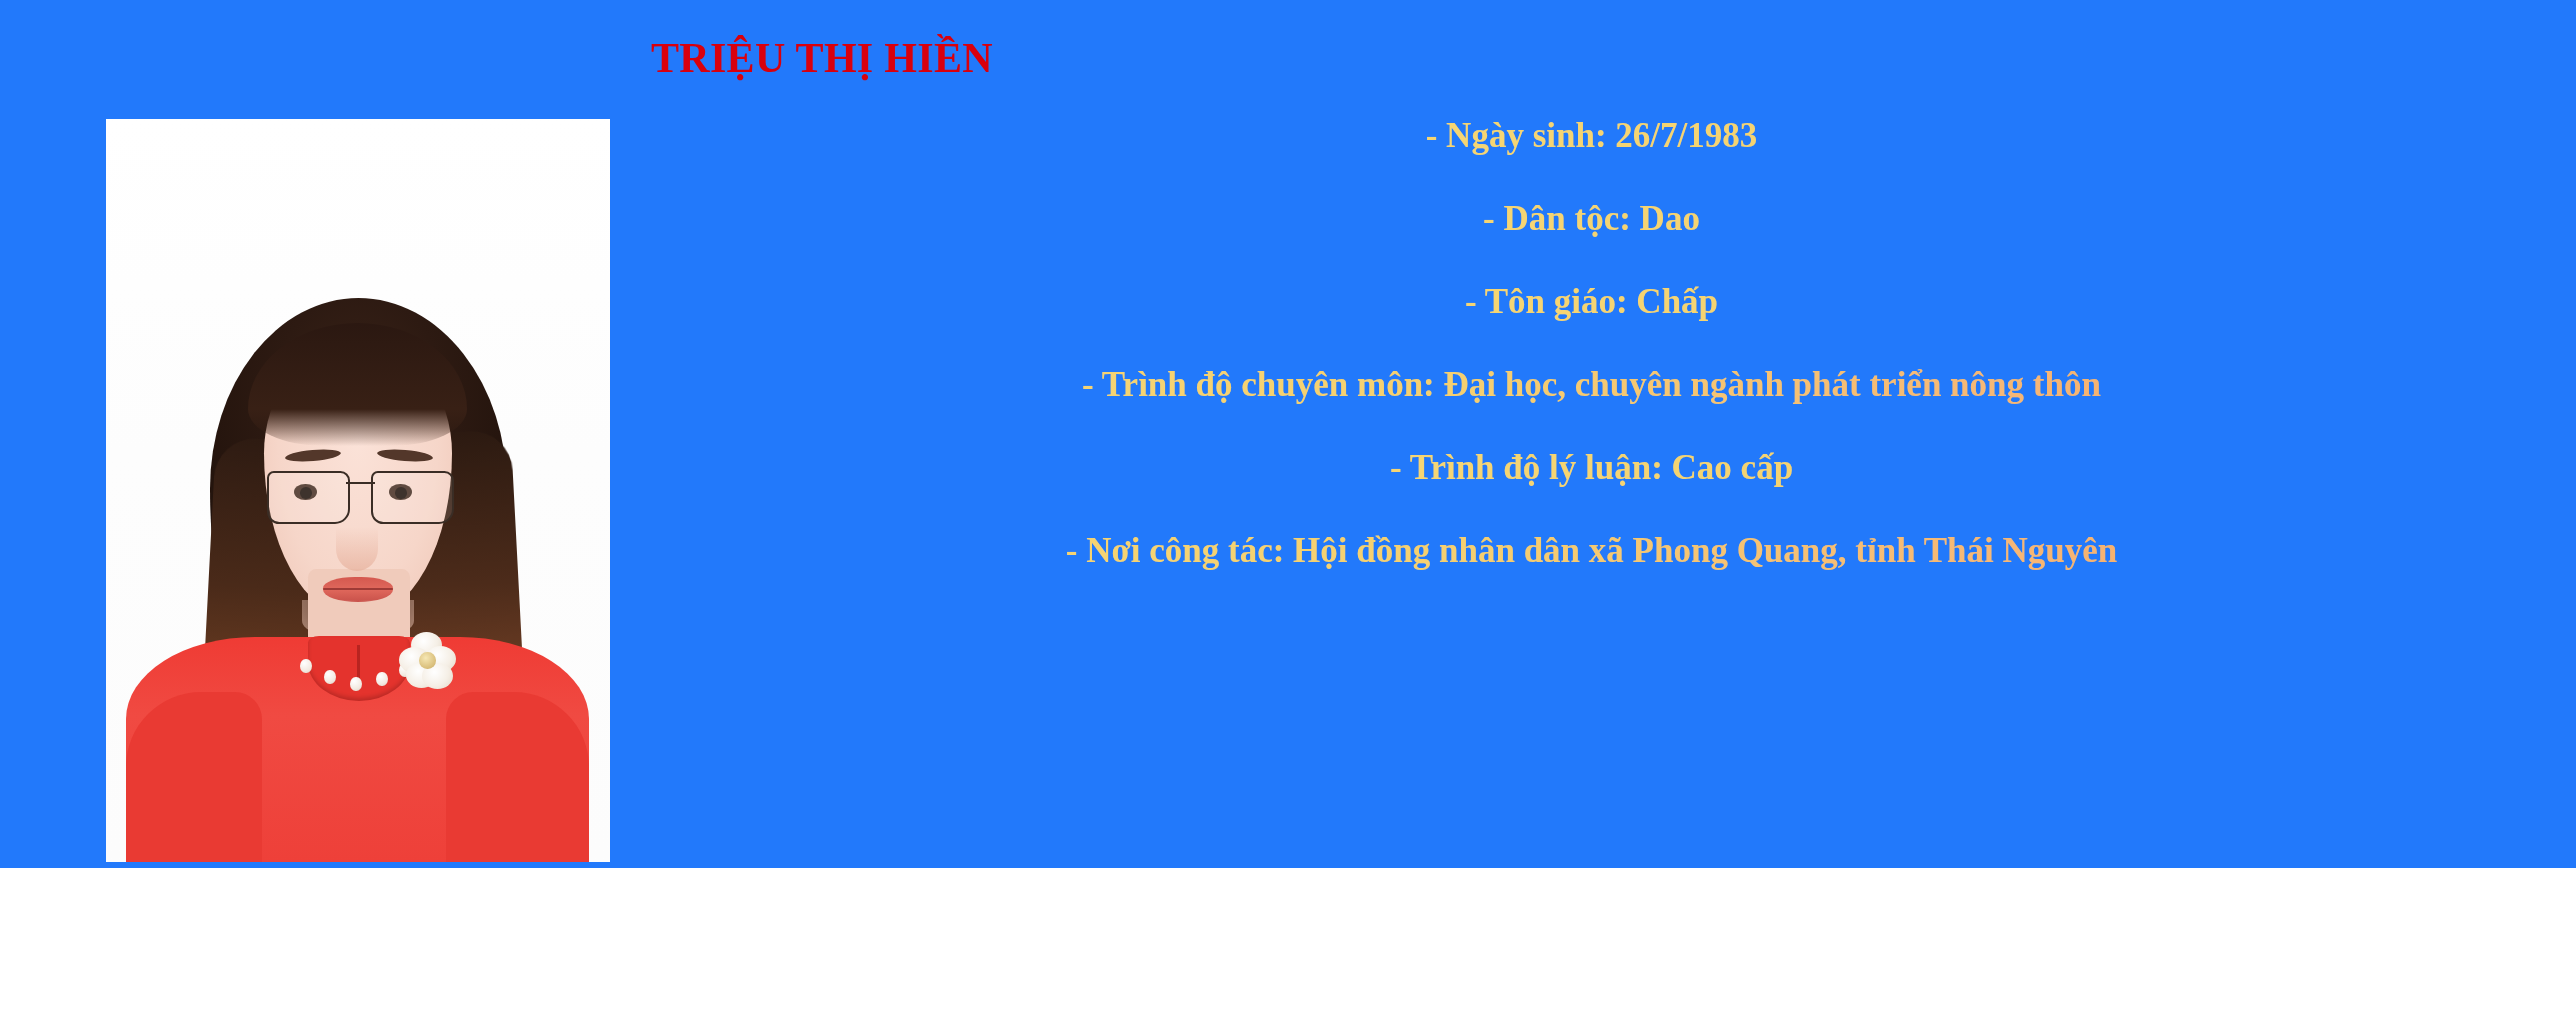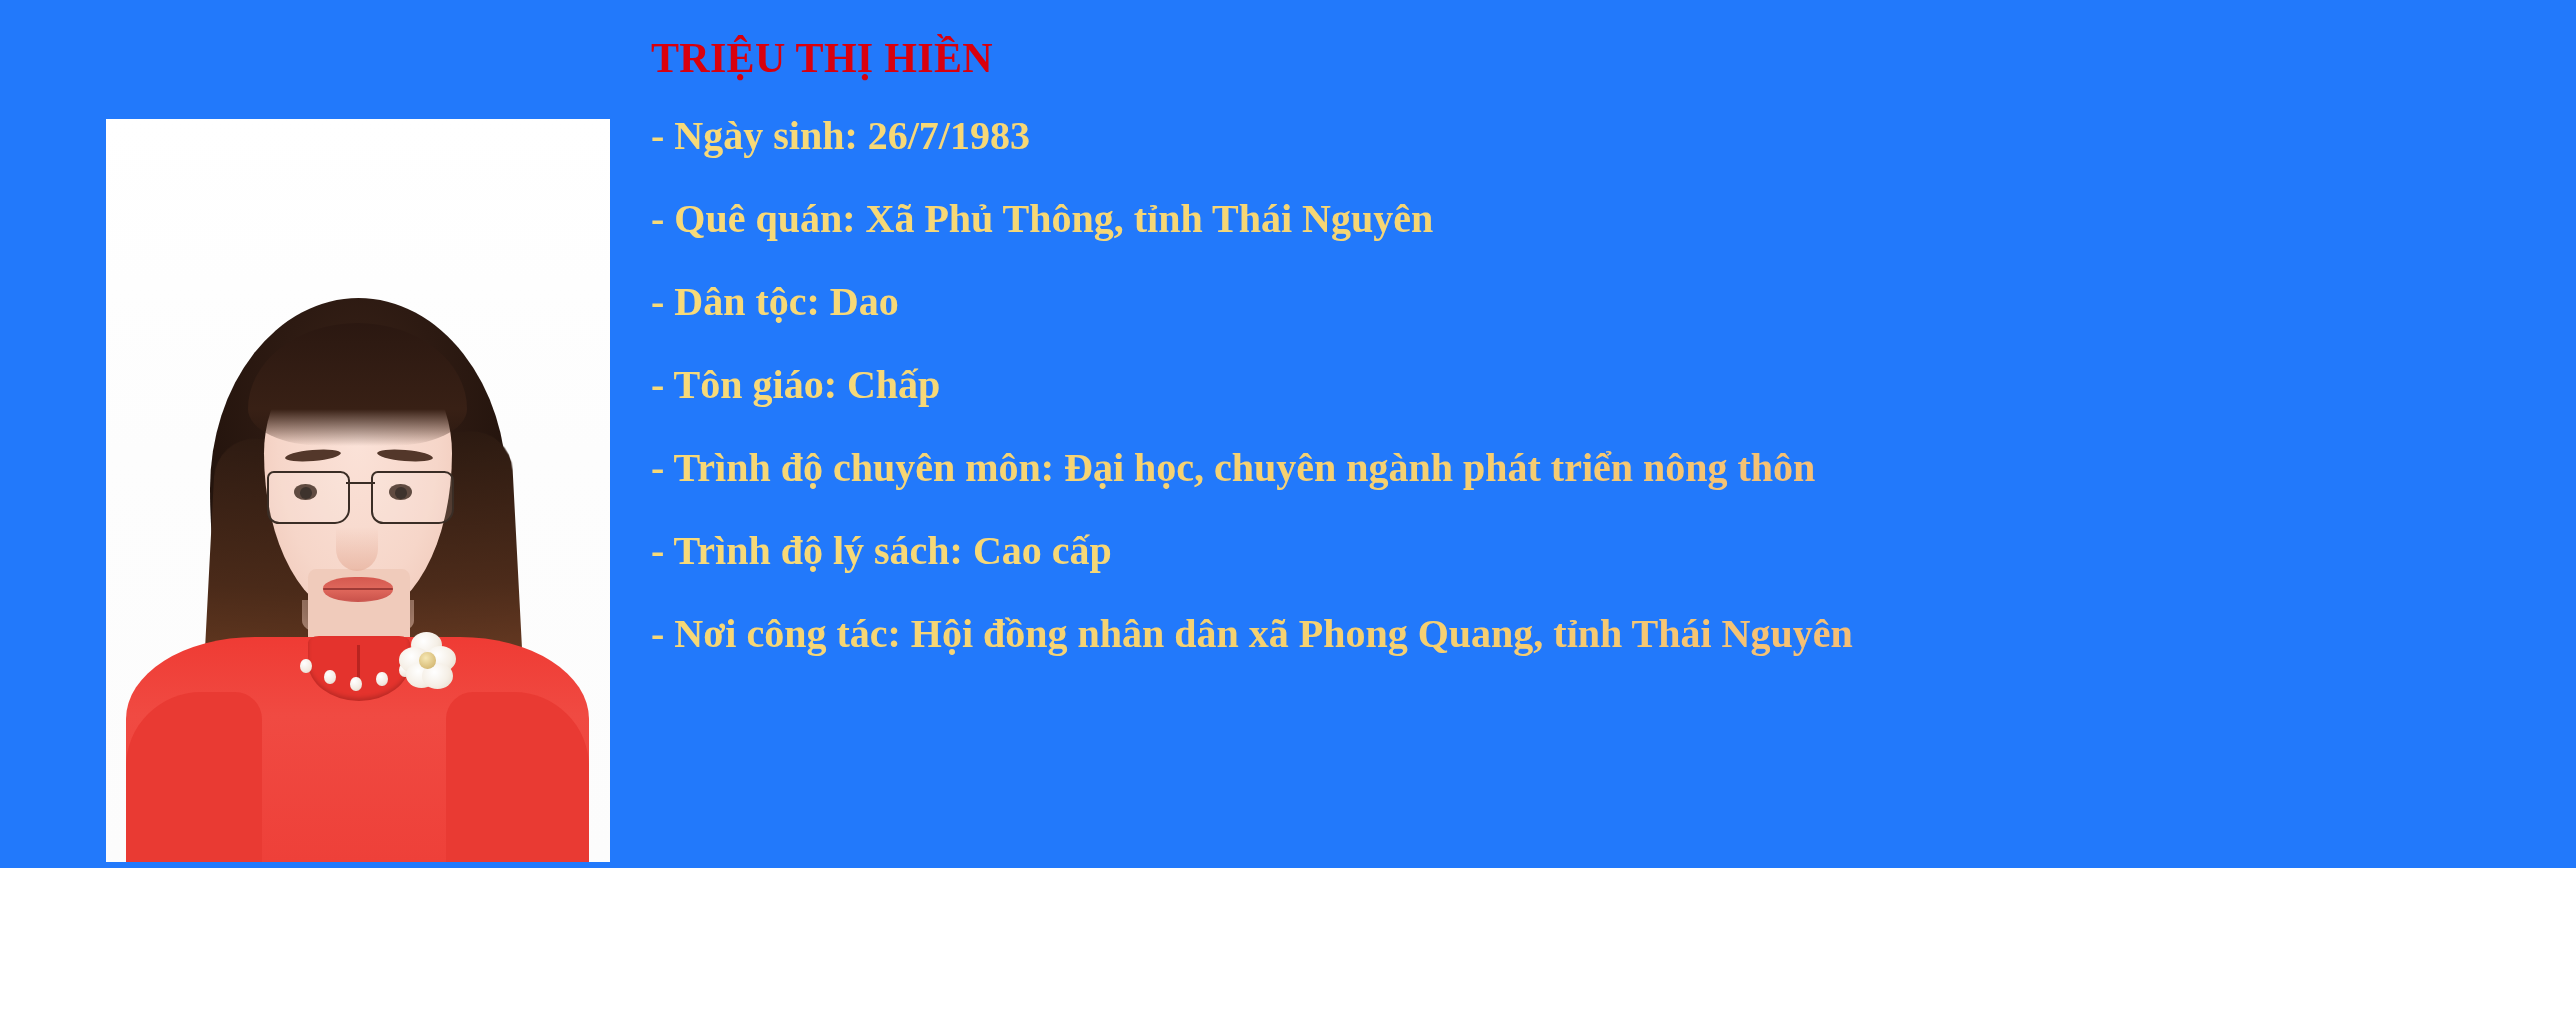--- a/index.html
+++ b/index.html
@@ -237,31 +237,32 @@
   .name-title {
     color: #d9000d;
     font-size: 42px;
     font-weight: bold;
     line-height: 50px;
     letter-spacing: 0.3px;
     white-space: nowrap;
     margin-bottom: 11px;
   }
   .info-line {
-    font-size: 40px;
+    font-size: 35px;
     font-weight: bold;
     line-height: 83px;
     white-space: nowrap;
     color: #f3d171;
     background: linear-gradient(90deg, #f6d876 0%, #f5d070 42%, #f6b776 72%, #f5a05a 100%);
     -webkit-background-clip: text;
     background-clip: text;
     -webkit-text-fill-color: transparent;
     text-shadow: 0 0 0 rgba(0,0,0,0);
     filter: drop-shadow(0.7px 0.7px 0 rgba(185,185,195,0.55));
+    text-align: center;
   }
   .info-line.short {
     background: linear-gradient(90deg, #f7da78 0%, #f3cf6d 100%);
     -webkit-background-clip: text;
     background-clip: text;
   }
 </style>
 </head>
 <body>
 
@@ -310,22 +311,21 @@
         <div class="petal e"></div>
         <div class="brooch-center"></div>
       </div>
     </div>
   </div>
 
   <div class="text-col">
     <div class="name-title">TRIỆU THỊ HIỀN</div>
 
     <div class="info-line short">- Ngày sinh: 26/7/1983</div>
-    <div class="info-line short">- Quê quán: Xã Phủ Thông, tỉnh Thái Nguyên</div>
     <div class="info-line short">- Dân tộc: Dao</div>
     <div class="info-line short">- Tôn giáo: Chấp</div>
     <div class="info-line">- Trình độ chuyên môn: Đại học, chuyên ngành phát triển nông thôn</div>
-    <div class="info-line short">- Trình độ lý sách: Cao cấp</div>
+    <div class="info-line short">- Trình độ lý luận: Cao cấp</div>
     <div class="info-line">- Nơi công tác: Hội đồng nhân dân xã Phong Quang, tỉnh Thái Nguyên</div>
   </div>
 
 </div>
 
 
 </body></html>

